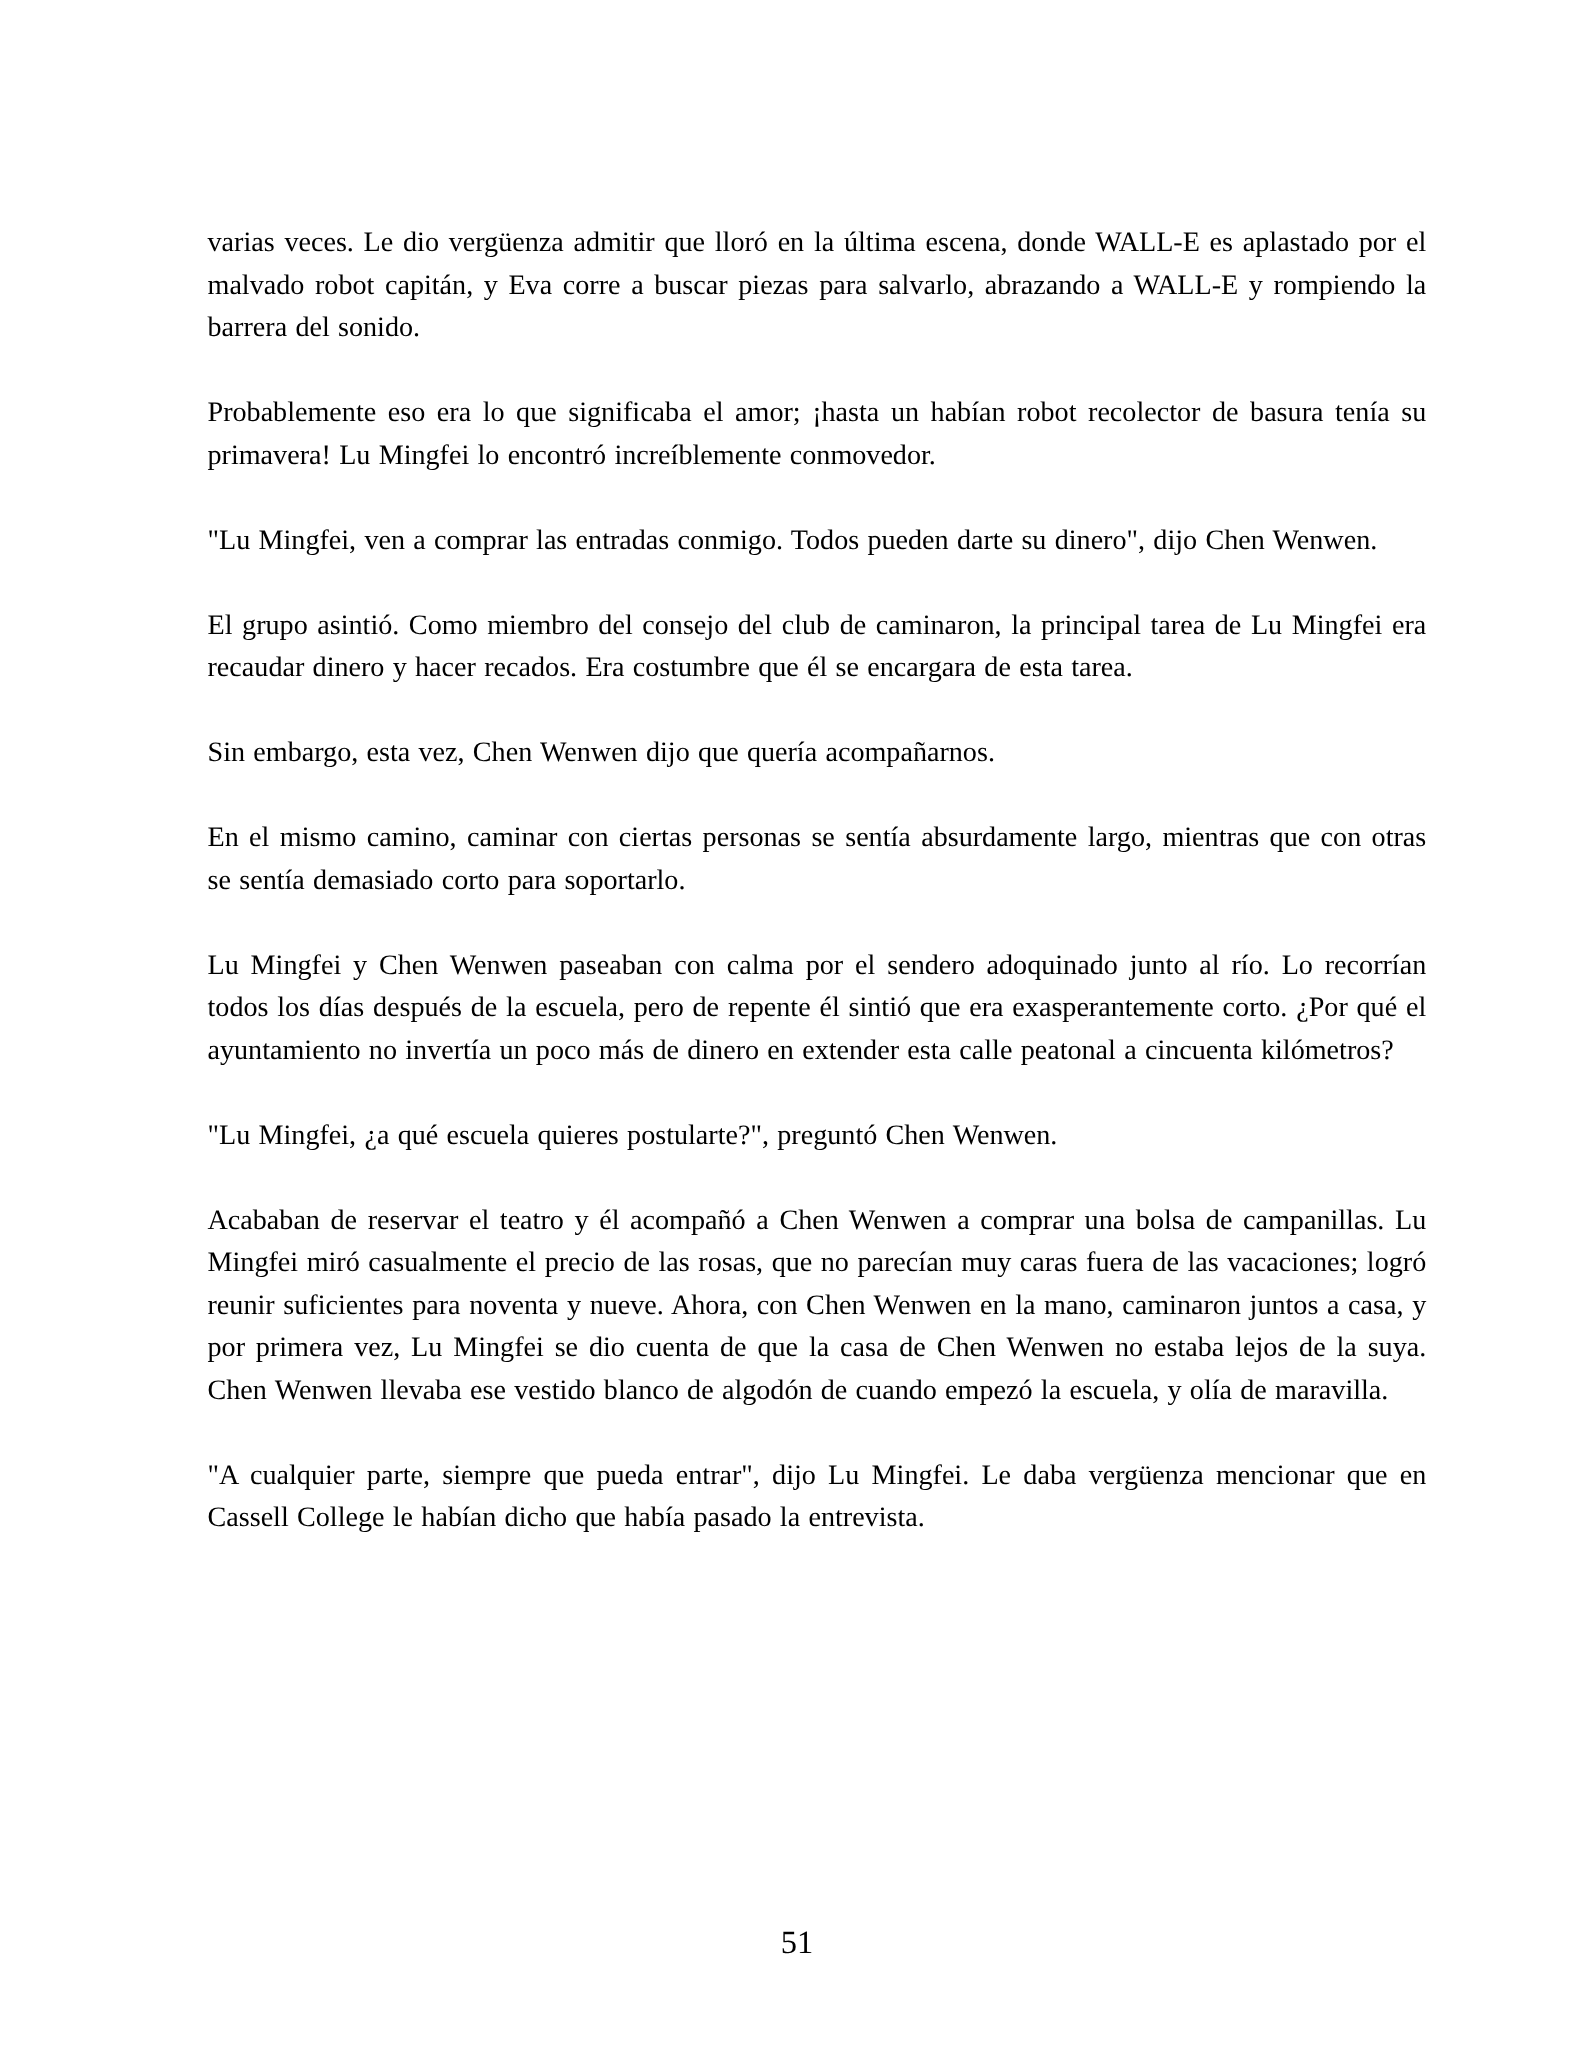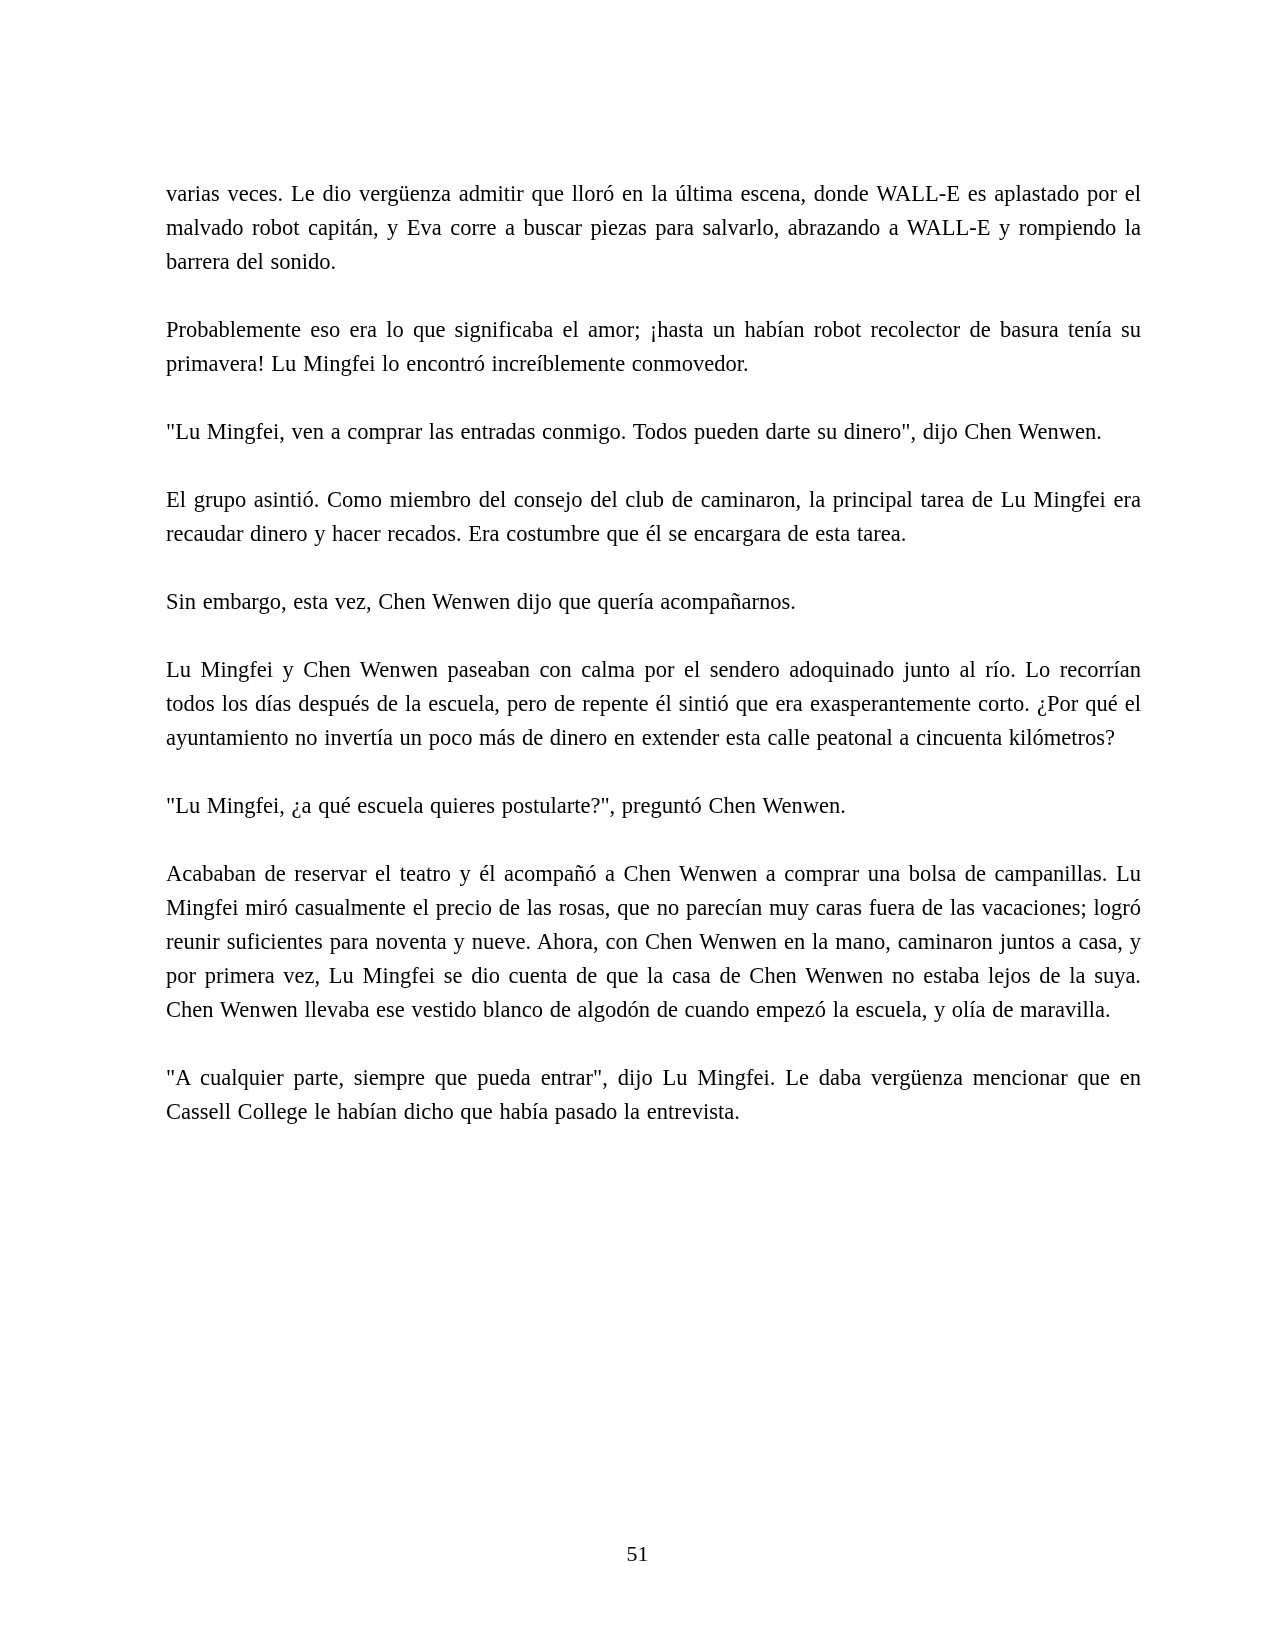--- a/index.html
+++ b/index.html
@@ -30,33 +30,34 @@
     text-align: justify;
     text-justify: inter-word;
     word-spacing: 1px;
   }
   .page-number {
     position: absolute;
     top: 1540px;
     left: 0;
     width: 100%;
     text-align: center;
-    font-size: 22px;
+    font-size: 26px;
     line-height: 28px;
   }
 </style>
 </head>
 <body>
 
 <div class="page">
   <div class="content">
     <p class="para">varias veces. Le dio vergüenza admitir que lloró en la última escena, donde WALL-E es aplastado por el malvado robot capitán, y Eva corre a buscar piezas para salvarlo, abrazando a WALL-E y rompiendo la barrera del sonido.</p>
     <p class="para">Probablemente eso era lo que significaba el amor; ¡hasta un habían robot recolector de basura tenía su primavera! Lu Mingfei lo encontró increíblemente conmovedor.</p>
     <p class="para">"Lu Mingfei, ven a comprar las entradas conmigo. Todos pueden darte su dinero", dijo Chen Wenwen.</p>
     <p class="para">El grupo asintió. Como miembro del consejo del club de caminaron, la principal tarea de Lu Mingfei era recaudar dinero y hacer recados. Era costumbre que él se encargara de esta tarea.</p>
     <p class="para">Sin embargo, esta vez, Chen Wenwen dijo que quería acompañarnos.</p>
+    <p class="para">En el mismo camino, caminar con ciertas personas se sentía absurdamente largo, mientras que con otras se sentía demasiado corto para soportarlo.</p>
     <p class="para">Lu Mingfei y Chen Wenwen paseaban con calma por el sendero adoquinado junto al río. Lo recorrían todos los días después de la escuela, pero de repente él sintió que era exasperantemente corto. ¿Por qué el ayuntamiento no invertía un poco más de dinero en extender esta calle peatonal a cincuenta kilómetros?</p>
     <p class="para">"Lu Mingfei, ¿a qué escuela quieres postularte?", preguntó Chen Wenwen.</p>
     <p class="para">Acababan de reservar el teatro y él acompañó a Chen Wenwen a comprar una bolsa de campanillas. Lu Mingfei miró casualmente el precio de las rosas, que no parecían muy caras fuera de las vacaciones; logró reunir suficientes para noventa y nueve. Ahora, con Chen Wenwen en la mano, caminaron juntos a casa, y por primera vez, Lu Mingfei se dio cuenta de que la casa de Chen Wenwen no estaba lejos de la suya. Chen Wenwen llevaba ese vestido blanco de algodón de cuando empezó la escuela, y olía de maravilla.</p>
     <p class="para">"A cualquier parte, siempre que pueda entrar", dijo Lu Mingfei. Le daba vergüenza mencionar que en Cassell College le habían dicho que había pasado la entrevista.</p>
   </div>
   <div class="page-number">51</div>
 </div>
 
 </body></html>

